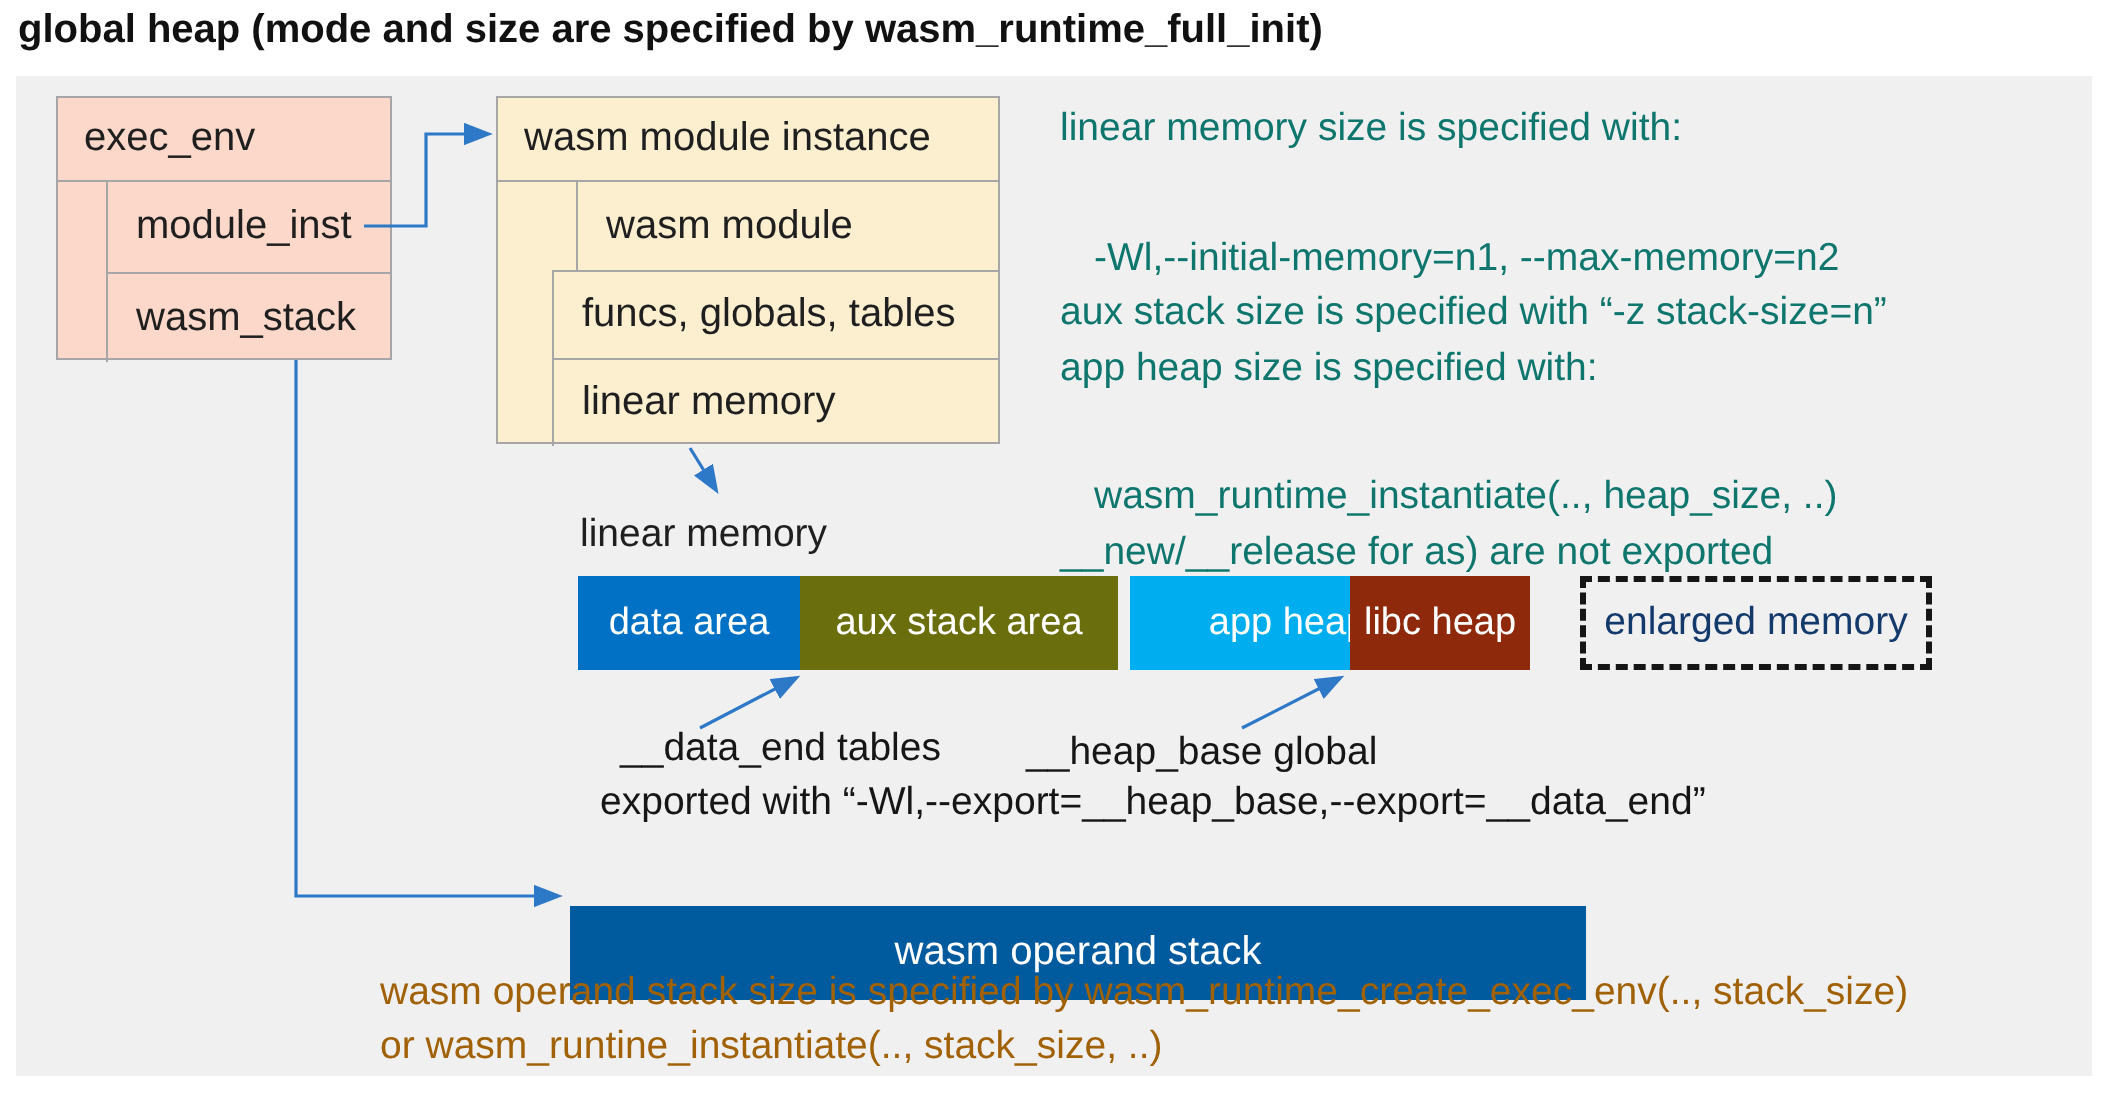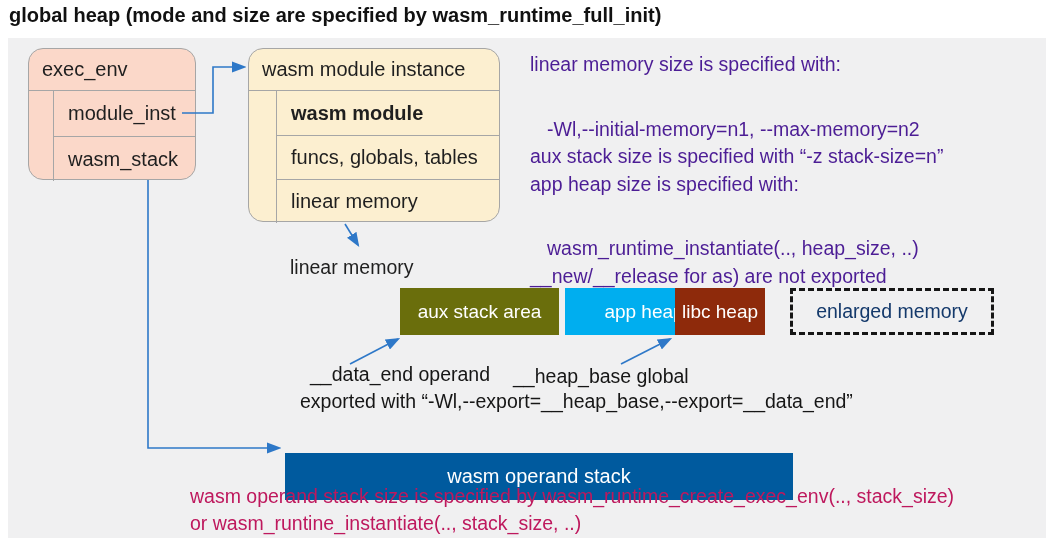--- a/index.html
+++ b/index.html
@@ -10,99 +10,100 @@
     color:#1f1f1f;
   }
   .page-title {
     position:absolute; left:9px; top:4px;
     font-size:20px; font-weight:700; color:#111;
   }
   .canvas {
     position:absolute; left:8px; top:38px; width:1038px; height:500px;
     background:#f0f0f1;
   }
-  .abs { position:absolute;border-radius:15px; }
+  .abs { position:absolute; }
   
   .struct-box { border:1px solid #a6a6a6; }
   .struct-title {
     height:42px; line-height:41px; padding-left:13px;
     font-size:20px; border-bottom:1px solid #a6a6a6;
   }
   .struct-row {
     position:absolute; right:0;
     border-left:1px solid #a6a6a6; border-top:1px solid #a6a6a6;
     font-size:20px; padding-left:14px; display:flex; align-items:center;
   }
   .struct-row.first { border-top:none; }
   
   .notes { position:absolute; left:522px; top:13px; width:510px;
-    font-size:19.5px; line-height:27.5px; color:#4c1d95; }
+    font-size:19.5px; line-height:27.5px; color:#0f766e; }
   .notes .indent { padding-left:17px;margin-top:37px; }
   
   .lm-label { position:absolute; left:282px; top:218px; font-size:19.5px; }
   .lm-bar { position:absolute; left:281px; top:250px; width:499px; height:47px; }
   .seg { position:absolute; top:0; height:47px; display:flex;
     align-items:center; justify-content:center;
     color:#ffffff; font-size:19px; white-space:nowrap; }
   .enlarged {
-    position:absolute; left:782px; top:250px; width:204px; height:47px;
+    position:absolute; left:782px; top:250px; width:176px; height:47px;
     border:3px dashed #161616; display:flex; align-items:center; justify-content:center;
     font-size:19.5px;
   }
   .anno { position:absolute; font-size:19.5px; color:#161616; white-space:nowrap; }
   
   .op-stack {
     position:absolute; left:277px; top:387px; width:508px; height:47px;
     color:#ffffff; font-size:20px; display:flex; align-items:center; justify-content:center;
   }
   .footer { position:absolute; left:182px; top:445px; font-size:19.5px;
-    line-height:27px; color:#be185d; white-space:nowrap; }
+    line-height:27px; color:#a16207; white-space:nowrap; }
   svg.wires { position:absolute; left:0; top:0; width:1038px; height:500px;
     pointer-events:none; }
 </style>
 </head>
 <body>
 
 <div class="page-title">global heap (mode and size are specified by wasm_runtime_full_init)</div>
 
 <div class="canvas" style="background-color: rgb(240, 240, 241);">
 
   <div class="abs struct-box" style="left: 20px; top: 10px; width: 168px; height: 132px; background-color: rgb(251, 216, 201);">
     <div class="struct-title">exec_env</div>
     <div class="struct-row first" style="left:24px; top:42px; height:45px;">module_inst</div>
     <div class="struct-row" style="left:24px; top:87px; height:45px;">wasm_stack</div>
   </div>
 
   <div class="abs struct-box" style="left: 240px; top: 10px; width: 252px; height: 174px; background-color: rgb(252, 239, 208);">
     <div class="struct-title">wasm module instance</div>
-    <div class="struct-row first" style="left:27px; top:42px; height:44px;font-weight:bold;">wasm module</div>
+    <div class="struct-row first" style="left:39px; top:42px; height:44px;">wasm module</div>
     <div class="struct-row" style="left:27px; top:86px; height:44px;">funcs, globals, tables</div>
     <div class="struct-row" style="left:27px; top:130px; height:44px;">linear memory</div>
   </div>
 
   <div class="notes">
     <div>linear memory size is specified with:</div>
     <div class="indent">-Wl,--initial-memory=n1, --max-memory=n2</div>
     <div>aux stack size is specified with “-z stack-size=n”</div>
     <div>app heap size is specified with:</div>
     <div class="indent">wasm_runtime_instantiate(.., heap_size, ..)</div>
     <div>__new/__release for as) are not exported</div>
   </div>
 
   <div class="lm-label">linear memory</div>
 
   <div class="lm-bar">
+    <div class="seg" style="left: 0px; width: 111px; background-color: rgb(0, 113, 197);">data area</div>
     <div class="seg" style="left: 111px; width: 159px; background-color: rgb(106, 110, 12);">aux stack area</div>
     <div class="seg" style="left: 276px; width: 110px; background-color: rgb(0, 174, 239); padding-left: 48px;">app heap</div>
     <div class="seg" style="left: 386px; width: 90px; background-color: rgb(142, 42, 11);">libc heap</div>
   </div>
 
   <div class="enlarged" style="color: rgb(20, 57, 107);">enlarged memory</div>
 
-  <div class="anno" style="left:302px; top:325px;">__data_end operand</div>
+  <div class="anno" style="left:302px; top:325px;">__data_end tables</div>
   <div class="anno" style="left:505px; top:327px;">__heap_base global</div>
   <div class="anno" style="left:292px; top:352px;">exported with “-Wl,--export=__heap_base,--export=__data_end”</div>
 
   <div class="op-stack" style="background-color: rgb(0, 90, 158); margin-top: 28px;">wasm operand stack</div>
 
   <div class="footer">
     <div>wasm operand stack size is specified by wasm_runtime_create_exec_env(.., stack_size)</div>
     <div>or wasm_runtine_instantiate(.., stack_size, ..)</div>
   </div>
 

